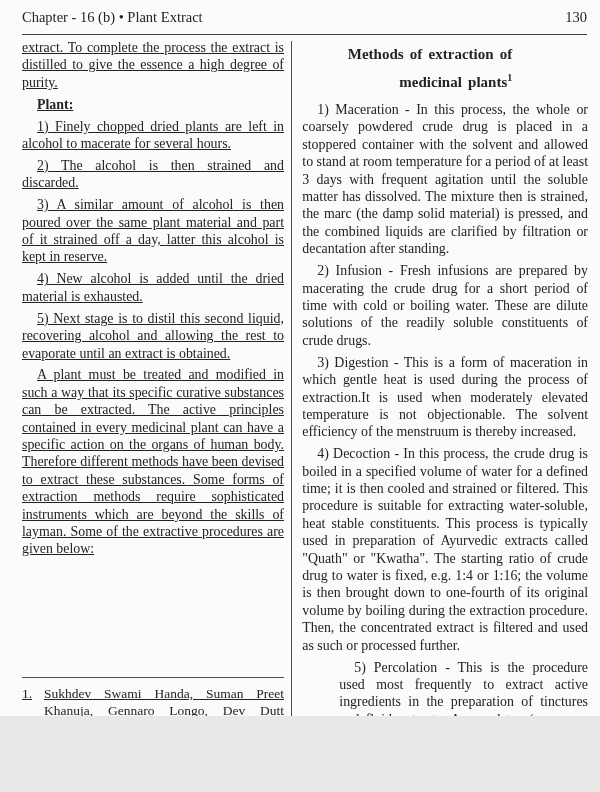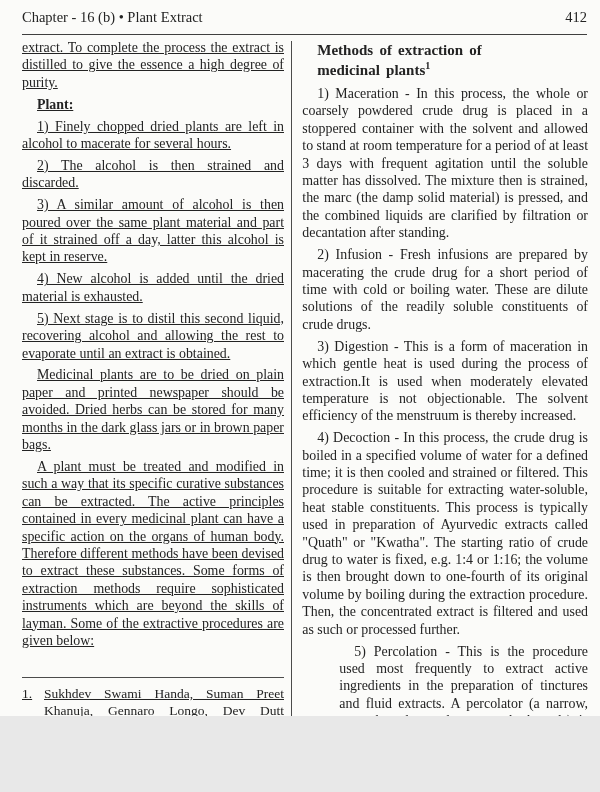--- a/index.html
+++ b/index.html
@@ -54,26 +54,26 @@
   .col-right {
     flex: 1;
     padding-left: 10px;
   }
   .col p { margin: 0 0 4.5px 0; text-indent: 15px; }
   .col p.noindent { text-indent: 0; }
   .col p.cont { text-align-last: justify; margin-left: 37px; }
   .steps-head { font-weight: bold; }
   .section-heading {
     font-size: 15px;
-    line-height: 16px;
+    line-height: 24px;
     font-weight: bold;
-    margin: 3px 0 7px 15px;
+    margin: 3px 0 7px 0;
     max-width: 210px;
     word-spacing: 2.5px;
-    text-align: left;
+    text-align: right;
   }
   .section-heading sup { font-size: 10px; }
   .method-label { font-weight: normal; }
   .footnote-block { margin-top: auto; padding-bottom: 4px; }
   .footnote-rule {
     border-top: 1.2px solid #4b4b4b;
     margin: 10px 0 7px 0;
     height: 0;
   }
   .footnote {
@@ -84,36 +84,35 @@
   .fn-marker { flex: 0 0 22px; }
   .fn-text { flex: 1; text-align: justify; }
 </style>
 </head>
 <body>
 
 <div class="page">
 
   <div class="header">
     <span>Chapter - 16 (b) • Plant Extract</span>
-    <span>412</span>
+    <span>130</span>
   </div>
 
   <div class="header-rule"></div>
 
   <div class="columns">
 
     <div class="col col-left">
       <p class="noindent">extract. To complete the process the extract is distilled to give the essence a high degree of purity.</p>
       <p class="steps-head">Plant:</p>
       <p>1) Finely chopped dried plants are left in alcohol to macerate for several hours.</p>
       <p>2) The alcohol is then strained and discarded.</p>
       <p>3) A similar amount of alcohol is then poured over the same plant material and part of it strained off a day, latter this alcohol is kept in reserve.</p>
       <p>4) New alcohol is added until the dried material is exhausted.</p>
       <p>5) Next stage is to distil this second liquid, recovering alcohol and allowing the rest to evaporate until an extract is obtained.</p>
-      <p>Medicinal plants are to be dried on plain paper and printed newspaper should be avoided. Dried herbs can be stored for many months in the dark glass jars or in brown paper bags.</p>
       <p>A plant must be treated and modified in such a way that its specific curative substances can be extracted. The active principles contained in every medicinal plant can have a specific action on the organs of human body. Therefore different methods have been devised to extract these substances. Some forms of extraction methods require sophisticated instruments which are beyond the skills of layman. Some of the extractive procedures are given below:</p>
 
       <div class="footnote-block">
         <div class="footnote-rule"></div>
         <div class="footnote">
           <span class="fn-marker">1.</span>
           <span class="fn-text">Sukhdev Swami Handa, Suman Preet Khanuja, Gennaro Longo, Dev Dutt Rakesh. 2008. Extraction Technologles for medicinal and aromatic plants, International centre for science and high technology.</span>
         </div>
       </div>
     </div>

